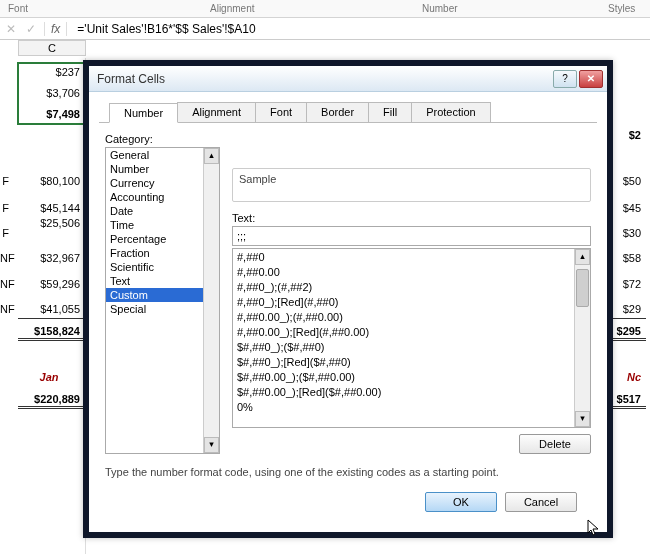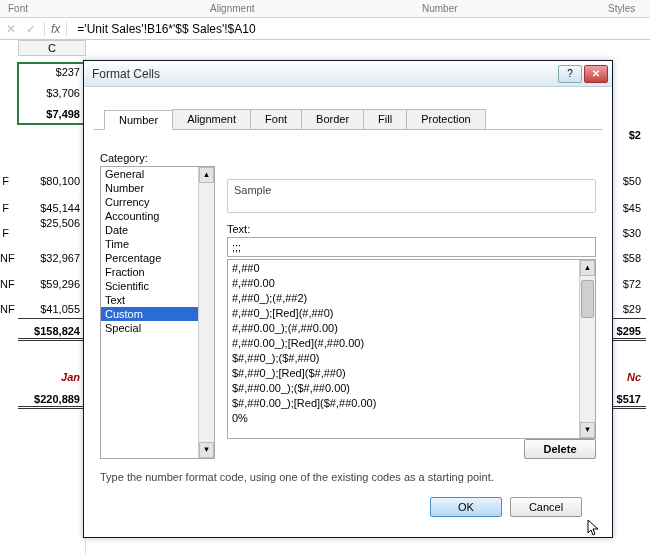--- a/index.html
+++ b/index.html
@@ -59,41 +59,40 @@
     position:absolute;
     height:20px;
     line-height:20px;
     text-align:right;
     padding-right:5px;
     font-size:11px;
   }
   .left-cells { left:18px; width:67px; }
   .right-cells { left:590px; width:56px; }
   .bold { font-weight:bold; }
-  .red-italic { color:#900; font-style:italic; font-weight:bold; }
+  .red-italic { color:#900; font-style:italic; font-weight:bold; text-align:center;}
   .sel-range {
     position:absolute;
     left:17px; top:22px;
     width:70px; height:63px;
     border:2px solid #2a7d3a;
     pointer-events:none;
   }
   .underline-cell { border-bottom:1px solid #333; }
   .dbl-under { border-bottom:3px double #333; }
   
   .dialog {
     position:absolute;
     left:83px; top:60px;
     width:530px; height:478px;
     background:#fff;
-    border:1px solid #0f172a;
+    border:6px solid #0f172a;
     box-shadow:0 0 6px rgba(0,0,0,0.25);
     display:flex;
     flex-direction:column;
-    gap:12px;
   }
   .titlebar {
     height:26px;
     background:linear-gradient(#fff, #dce8f3);
     display:flex;
     align-items:center;
     padding:0 4px 0 8px;
     border-bottom:1px solid #b9cfe0;
   }
   .titlebar .title { flex:1; font-size:12px; color:#333; }
@@ -182,21 +181,21 @@
     border:1px solid #aaa;
     height:180px;
     overflow:hidden;
     position:relative;
     background:#fff;
   }
   .fmt-list .inner { padding:1px 2px; }
   .fmt-list .item { padding:0 2px; line-height:15px; }
   .fmt-list .scroll { position:absolute; right:0; top:0; width:16px; height:100%; background:#f0f0f0; border-left:1px solid #ccc;}
   .fmt-list .thumb { position:absolute; right:1px; top:20px; width:13px; height:38px; background:#cfcfcf; border:1px solid #aaa; border-radius:2px;}
-  .delete-row { text-align:right; margin-top:0;font-weight:bold; }
+  .delete-row { text-align:right; margin-top:6px; }
   .btn {
     display:inline-block;
     min-width:72px;
     padding:3px 12px;
     background:linear-gradient(#fdfdfd,#e7e7e7);
     border:1px solid #999;
     border-radius:2px;
     text-align:center;
     font-size:11px;
     cursor:default;

